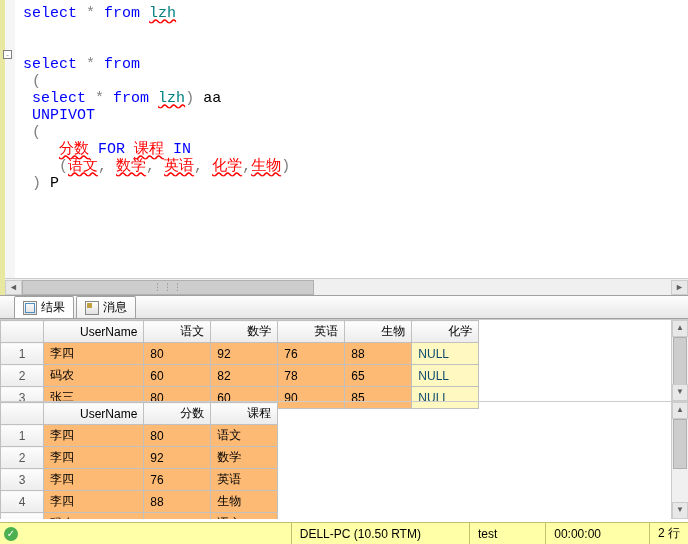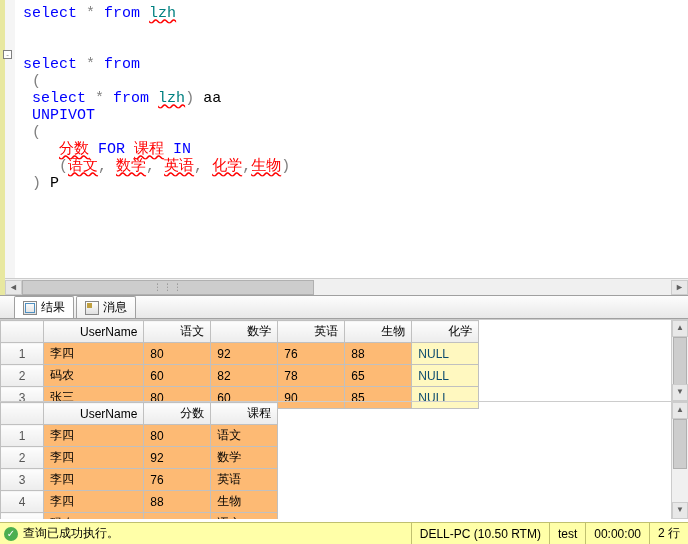--- a/index.html
+++ b/index.html
@@ -36,21 +36,21 @@
 .grid .rowhdr { background: linear-gradient(#fdfdfd,#ececec); text-align: center; width: 24px; color: #555; }
 .grid .corner { background: linear-gradient(#fdfdfd,#ececec); width: 24px; }
 .grid .null { background: #fff8c0; color: #0c4a6e; }
 .vscroll { position: absolute; right: 0; top: 0; width: 17px; height: 100%; background: #f0f0f0; border-left: 1px solid #ccc; }
 .vs-arrow { height: 17px; background: #e8e8e8; border: 1px solid #ccc; text-align: center; font-size: 8px; line-height: 14px; color: #606060; }
 .vs-thumb { position: absolute; top: 17px; left: 1px; right: 1px; height: 50px; background: #cdcdcd; border: 1px solid #b0b0b0; }
 
 .status { position: absolute; bottom: 0; left: 0; right: 0; height: 22px; background: #ffffa8; border-top: 1px solid #c0c070; display: flex; align-items: center; font-size: 12px; }
 .status-left { display: flex; align-items: center; gap: 5px; padding-left: 4px; flex: 1; }
 .check { width: 14px; height: 14px; border-radius: 50%; background: #4caf50; color: #fff; font-size: 10px; line-height: 14px; text-align: center; }
-.status-cell { border-left: 1px solid #c0c070; padding: 0 8px; height: 100%; display: flex; align-items: center; }
+.status-cell { border-left: 1px solid #c0c070; padding: 0 8px; height: 100%; display: flex; align-items: center; margin-left: 40px; }
 </style>
 </head>
 <body>
 
 <div class="editor-pane">
   <div class="gutter"></div>
   <div class="collapse-mark">-</div>
   <div class="code"><span class="kw">select</span> <span class="op">*</span> <span class="kw">from</span> <span class="obj">lzh</span>
 
 
@@ -181,19 +181,18 @@
       <div class="vs-thumb"></div>
       <div class="vs-arrow" style="position:absolute;bottom:0;width:100%;">▼</div>
     </div>
   </div>
 
 </div>
 
 <div class="status">
   <div class="status-left">
     <span class="check">✓</span>
-    <span>查询已成功执行。</span>
   </div>
   <div class="status-cell">DELL-PC (10.50 RTM)</div>
   <div class="status-cell">test</div>
   <div class="status-cell">00:00:00</div>
   <div class="status-cell">2 行</div>
 </div>
 
 </body></html>

